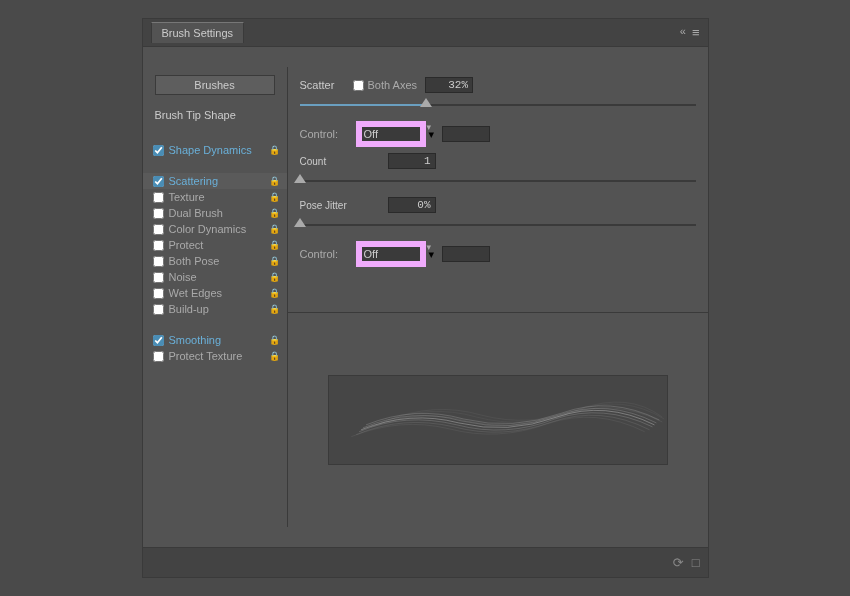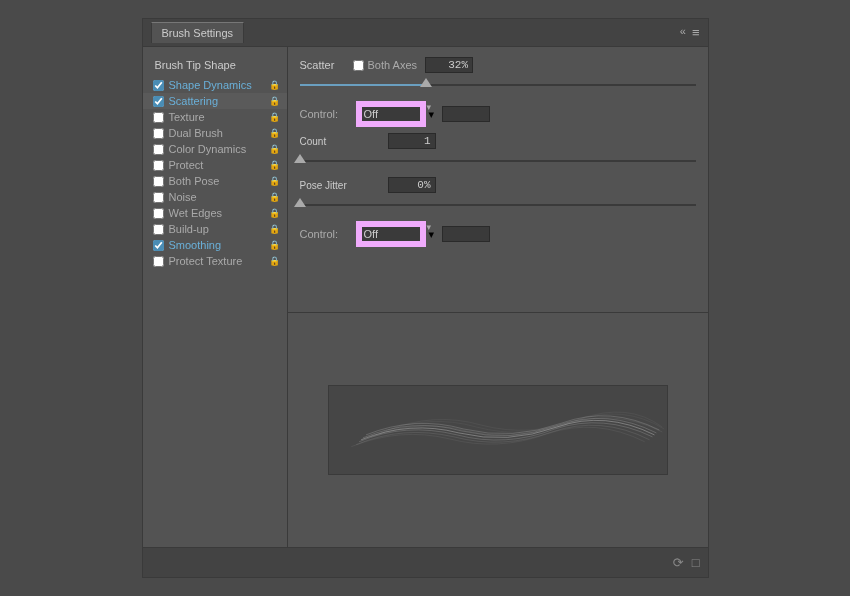--- a/index.html
+++ b/index.html
@@ -14,20 +14,21 @@
       font-size: 11px;
     }
     .panel {
       width: 567px;
       height: 560px;
       background: #535353;
       border: 1px solid #3a3a3a;
       display: flex;
       flex-direction: column;
       position: relative;
+      gap: 20px;
     }
     .panel-titlebar {
       background: #434343;
       height: 28px;
       display: flex;
       align-items: center;
       padding: 0 8px;
       border-bottom: 1px solid #3a3a3a;
       justify-content: space-between;
     }
@@ -82,20 +83,21 @@
       padding: 2px 8px 2px 10px;
       color: #aaa;
       position: relative;
       cursor: pointer;
     }
     .brush-item.active {
       background: #5a5a5a;
     }
     .brush-item.checked-blue {
       color: #6ab0d9;
+      margin-top: 15px;
     }
     .brush-item input[type=checkbox] {
       margin-right: 5px;
       width: 11px;
       height: 11px;
       accent-color: #4a8db5;
     }
     .brush-item .lock-icon {
       position: absolute;
       right: 6px;
@@ -263,20 +265,21 @@
     <div class="panel-title-tab">Brush Settings</div>
     <div class="panel-title-icons">
       <span style="cursor:pointer;color:#aaa;font-size:11px;">«</span>
       <span style="cursor:pointer;color:#aaa;font-size:13px;">≡</span>
     </div>
   </div>
 
   <div class="panel-body">
 
     <div class="sidebar">
+      <button class="brushes-btn">Brushes</button>
       <div class="brush-tip-shape">Brush Tip Shape</div>
 
       <div class="brush-item checked-blue">
         <input type="checkbox" checked="" style="">
         <span>Shape Dynamics</span>
         <span class="lock-icon">🔒</span>
       </div>
       <div class="brush-item checked-blue active">
         <input type="checkbox" checked="" style="">
         <span>Scattering</span>

